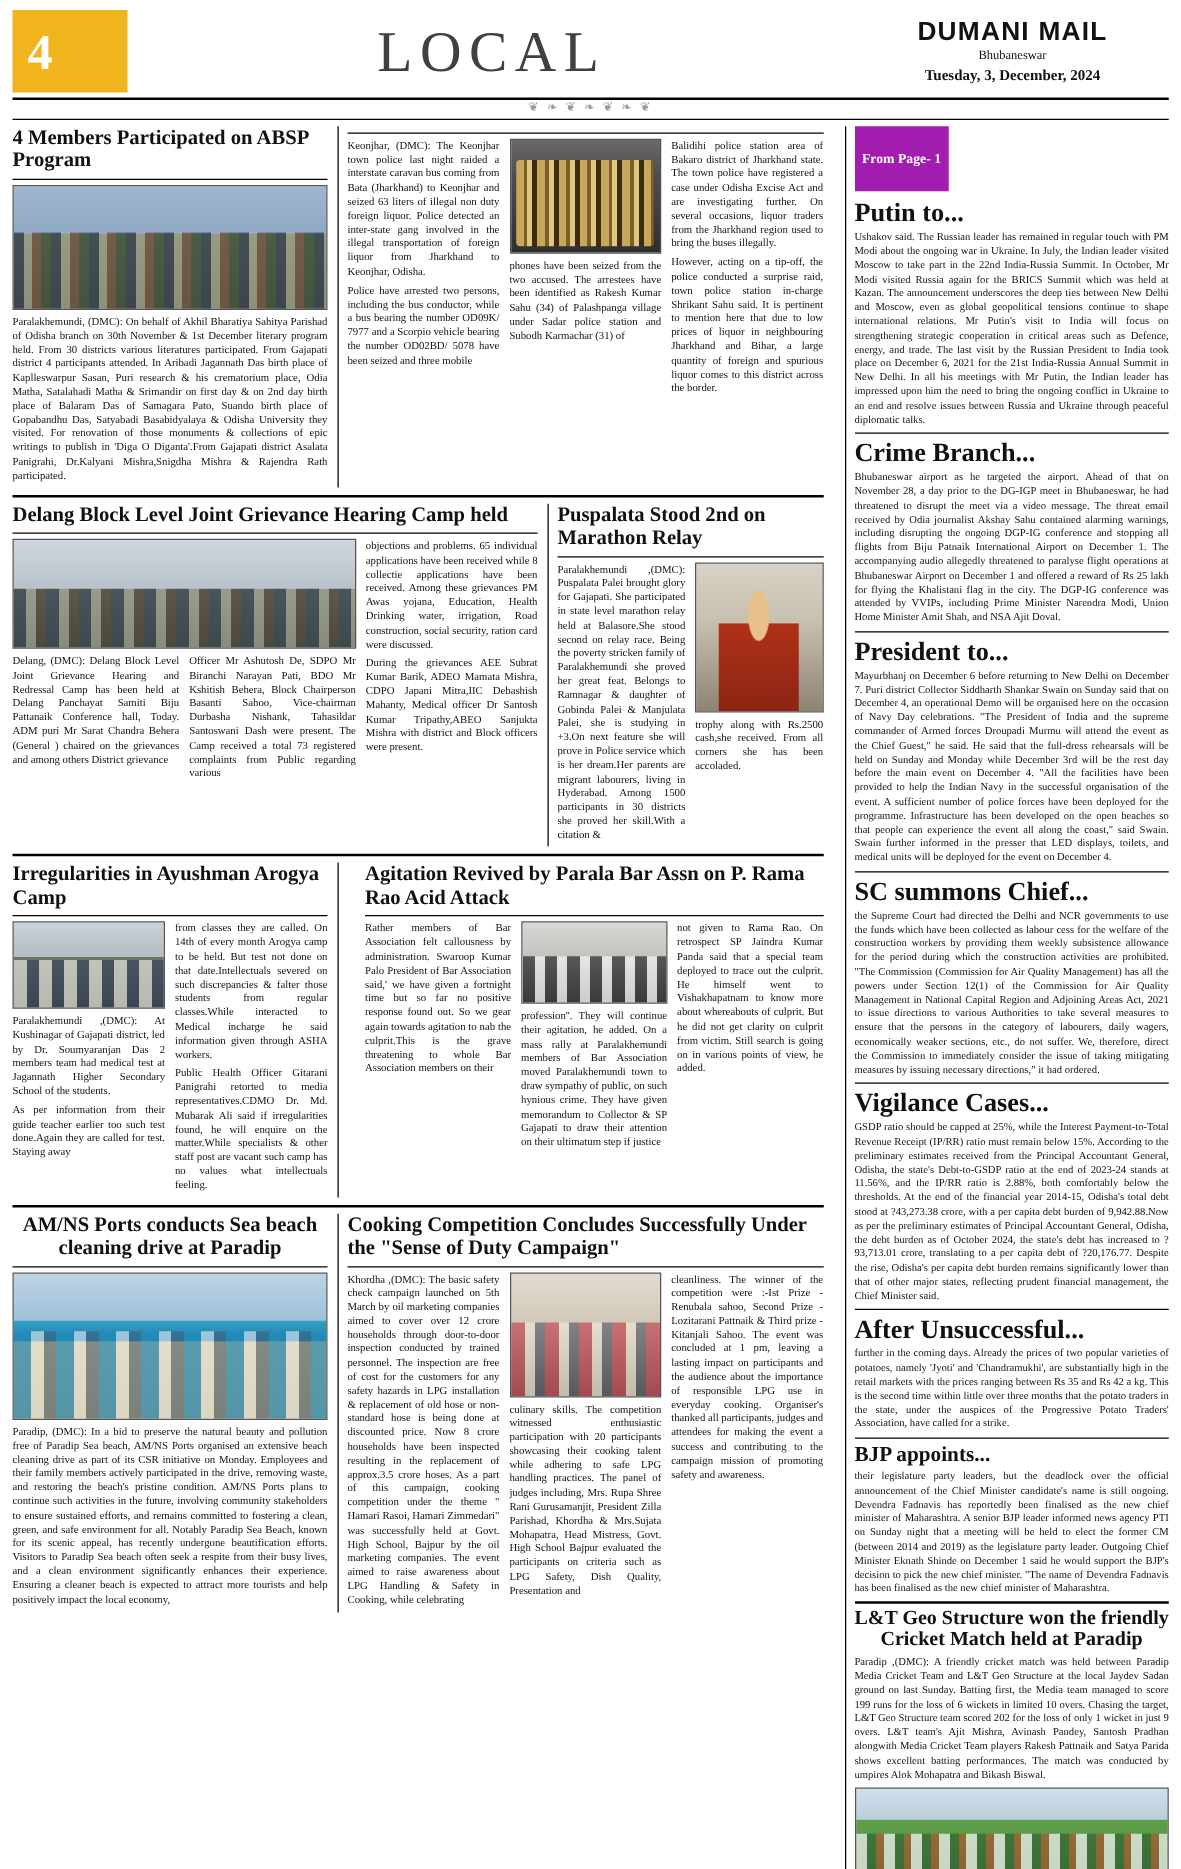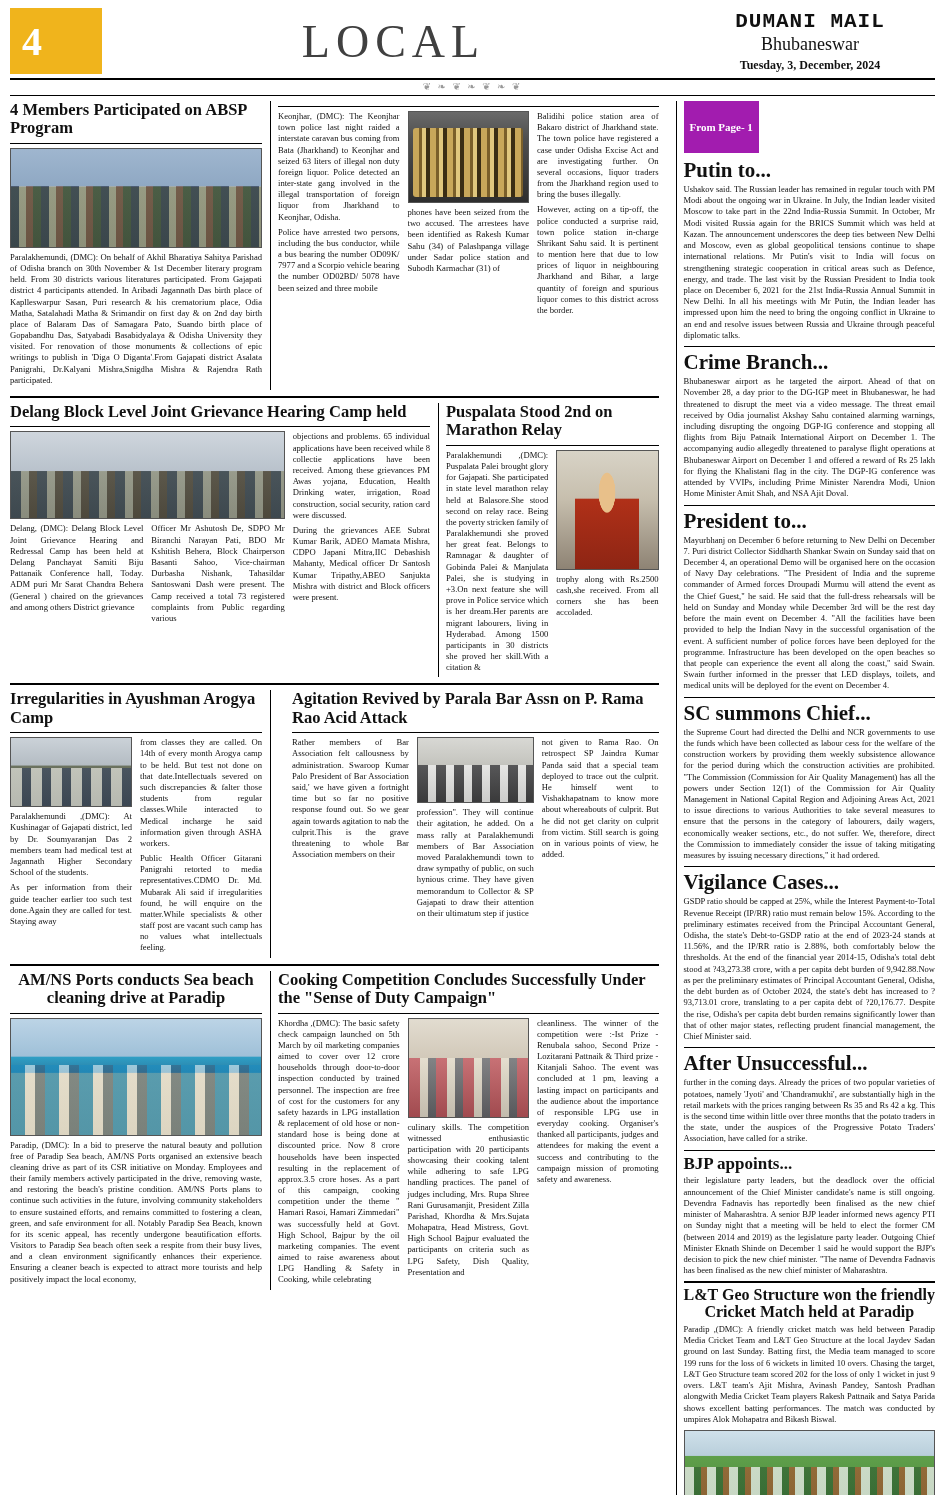--- a/index.html
+++ b/index.html
@@ -55,23 +55,23 @@
     text-align: center;
     display: flex;
     flex-direction: column;
     justify-content: center;
     align-items: center;
   }
   .paper-name {
     font-size: 21px;
     font-weight: bold;
     letter-spacing: 1px;
-    font-family: Liberation Mono, monospace;
-  }
-  .paper-city { font-size: 18px; margin-top: 1px; }
+    font-family: Liberation Sans, sans-serif;
+  }
+  .paper-city { font-size: 10px; margin-top: 1px; }
   .paper-date { font-size: 12px; font-weight: bold; margin-top: 3px; }
 
   .ornament {
     text-align: center;
     font-size: 10px;
     letter-spacing: 2px;
     color: #999;
     line-height: 10px;
     padding: 2px 0 3px 0;
     border-bottom: 1px solid #000;

